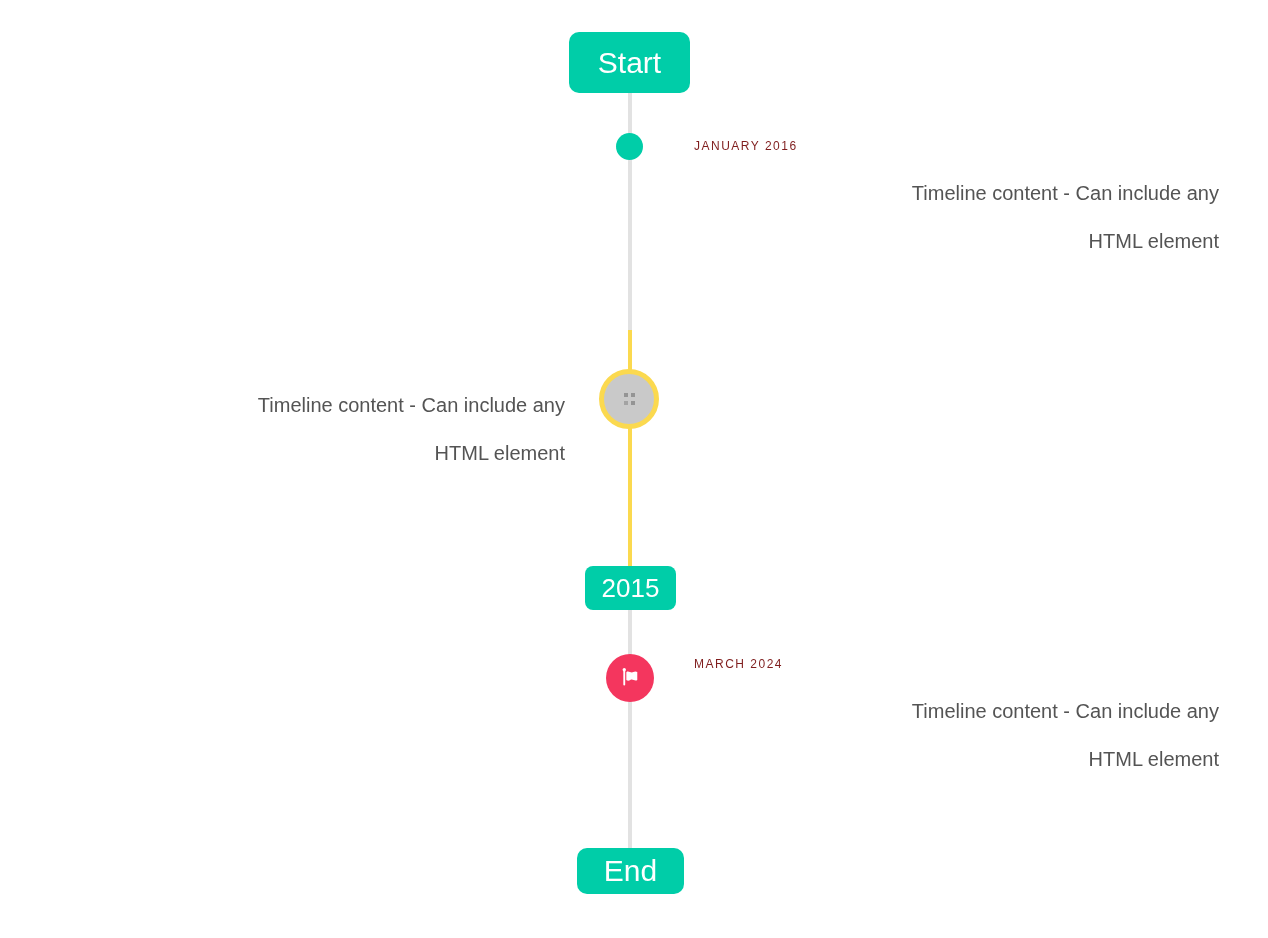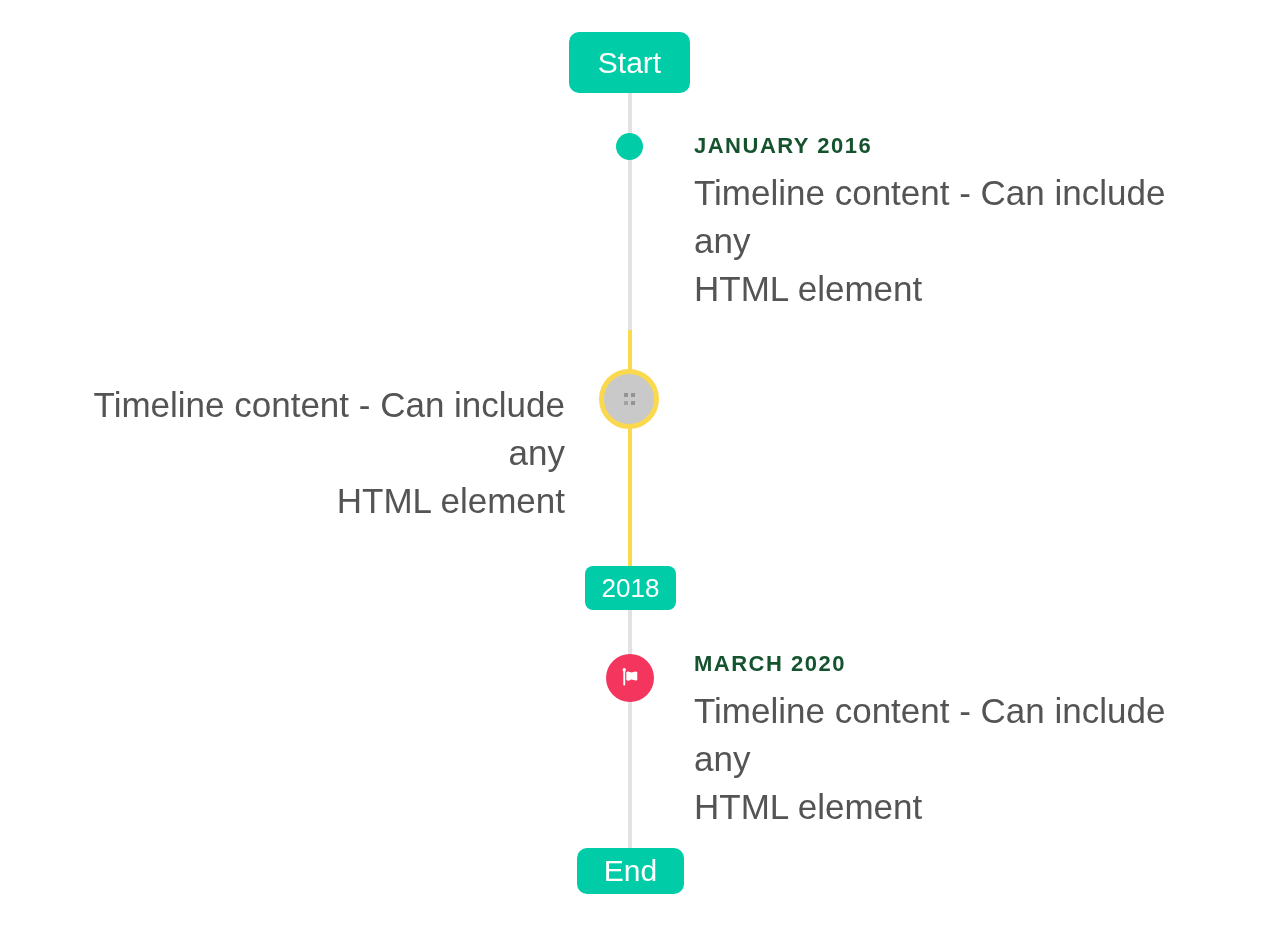--- a/index.html
+++ b/index.html
@@ -45,25 +45,25 @@
   }
   .marker-flag{
     position:absolute;left:606px;top:654px;width:48px;height:48px;
     border-radius:50%;background:#f4365e;
     display:flex;align-items:center;justify-content:center;
   }
 
   
   .item{position:absolute;width:525px;}
   .item-date{
-    font-size:22px;font-weight:700;letter-spacing:1.5px;
-    color:#14532d;line-height:24px;
+    font-size:12px;font-weight:400;letter-spacing:1.5px;
+    color:#7f1d1d;line-height:24px;
   }
   .item-content{
-    margin-top:11px;font-size:35px;line-height:48px;color:#545454;
+    margin-top:11px;font-size:20px;line-height:48px;color:#545454;text-align:right;
   }
   .item-jan{left:694px;top:134px;}
   .item-feb{left:40px;top:370px;text-align:right;}
   .item-mar{left:694px;top:652px;}
 </style>
 </head>
 <body>
 
 <div class="page">
 
@@ -87,34 +87,34 @@
     <div class="broken-glyph"></div>
   </div>
   <div class="item item-feb">
     <div class="item-content">
       <div>Timeline content - Can include any</div>
       <div>HTML element</div>
     </div>
   </div>
 
   <div class="badge badge-year">
-    <span>2018</span>
+    <span>2015</span>
   </div>
 
   <div class="marker-flag">
     <span style="display:flex;">
       <svg width="25" height="25" viewBox="0 0 24 24" fill="none" xmlns="http://www.w3.org/2000/svg">
         <circle cx="6" cy="3.6" r="1.6" fill="#ffffff"></circle>
         <rect x="5.1" y="3.6" width="1.8" height="15" rx="0.9" fill="#ffffff"></rect>
         <path d="M8 5.9 c2.3-1.7 4.4 1.4 6.7 -0.1 c1.4-0.9 2.7-0.8 3.8 0 v7.6 c-2.3 1.7 -4.4-1.4 -6.7 0.1 c-1.4 0.9 -2.7 0.8 -3.8 0 z" fill="#ffffff"></path>
       </svg>
     </span>
   </div>
   <div class="item item-mar">
-    <div class="item-date">MARCH 2020</div>
+    <div class="item-date">MARCH 2024</div>
     <div class="item-content">
       <div>Timeline content - Can include any</div>
       <div>HTML element</div>
     </div>
   </div>
 
   <div class="badge badge-end">
     <span>End</span>
   </div>
 

